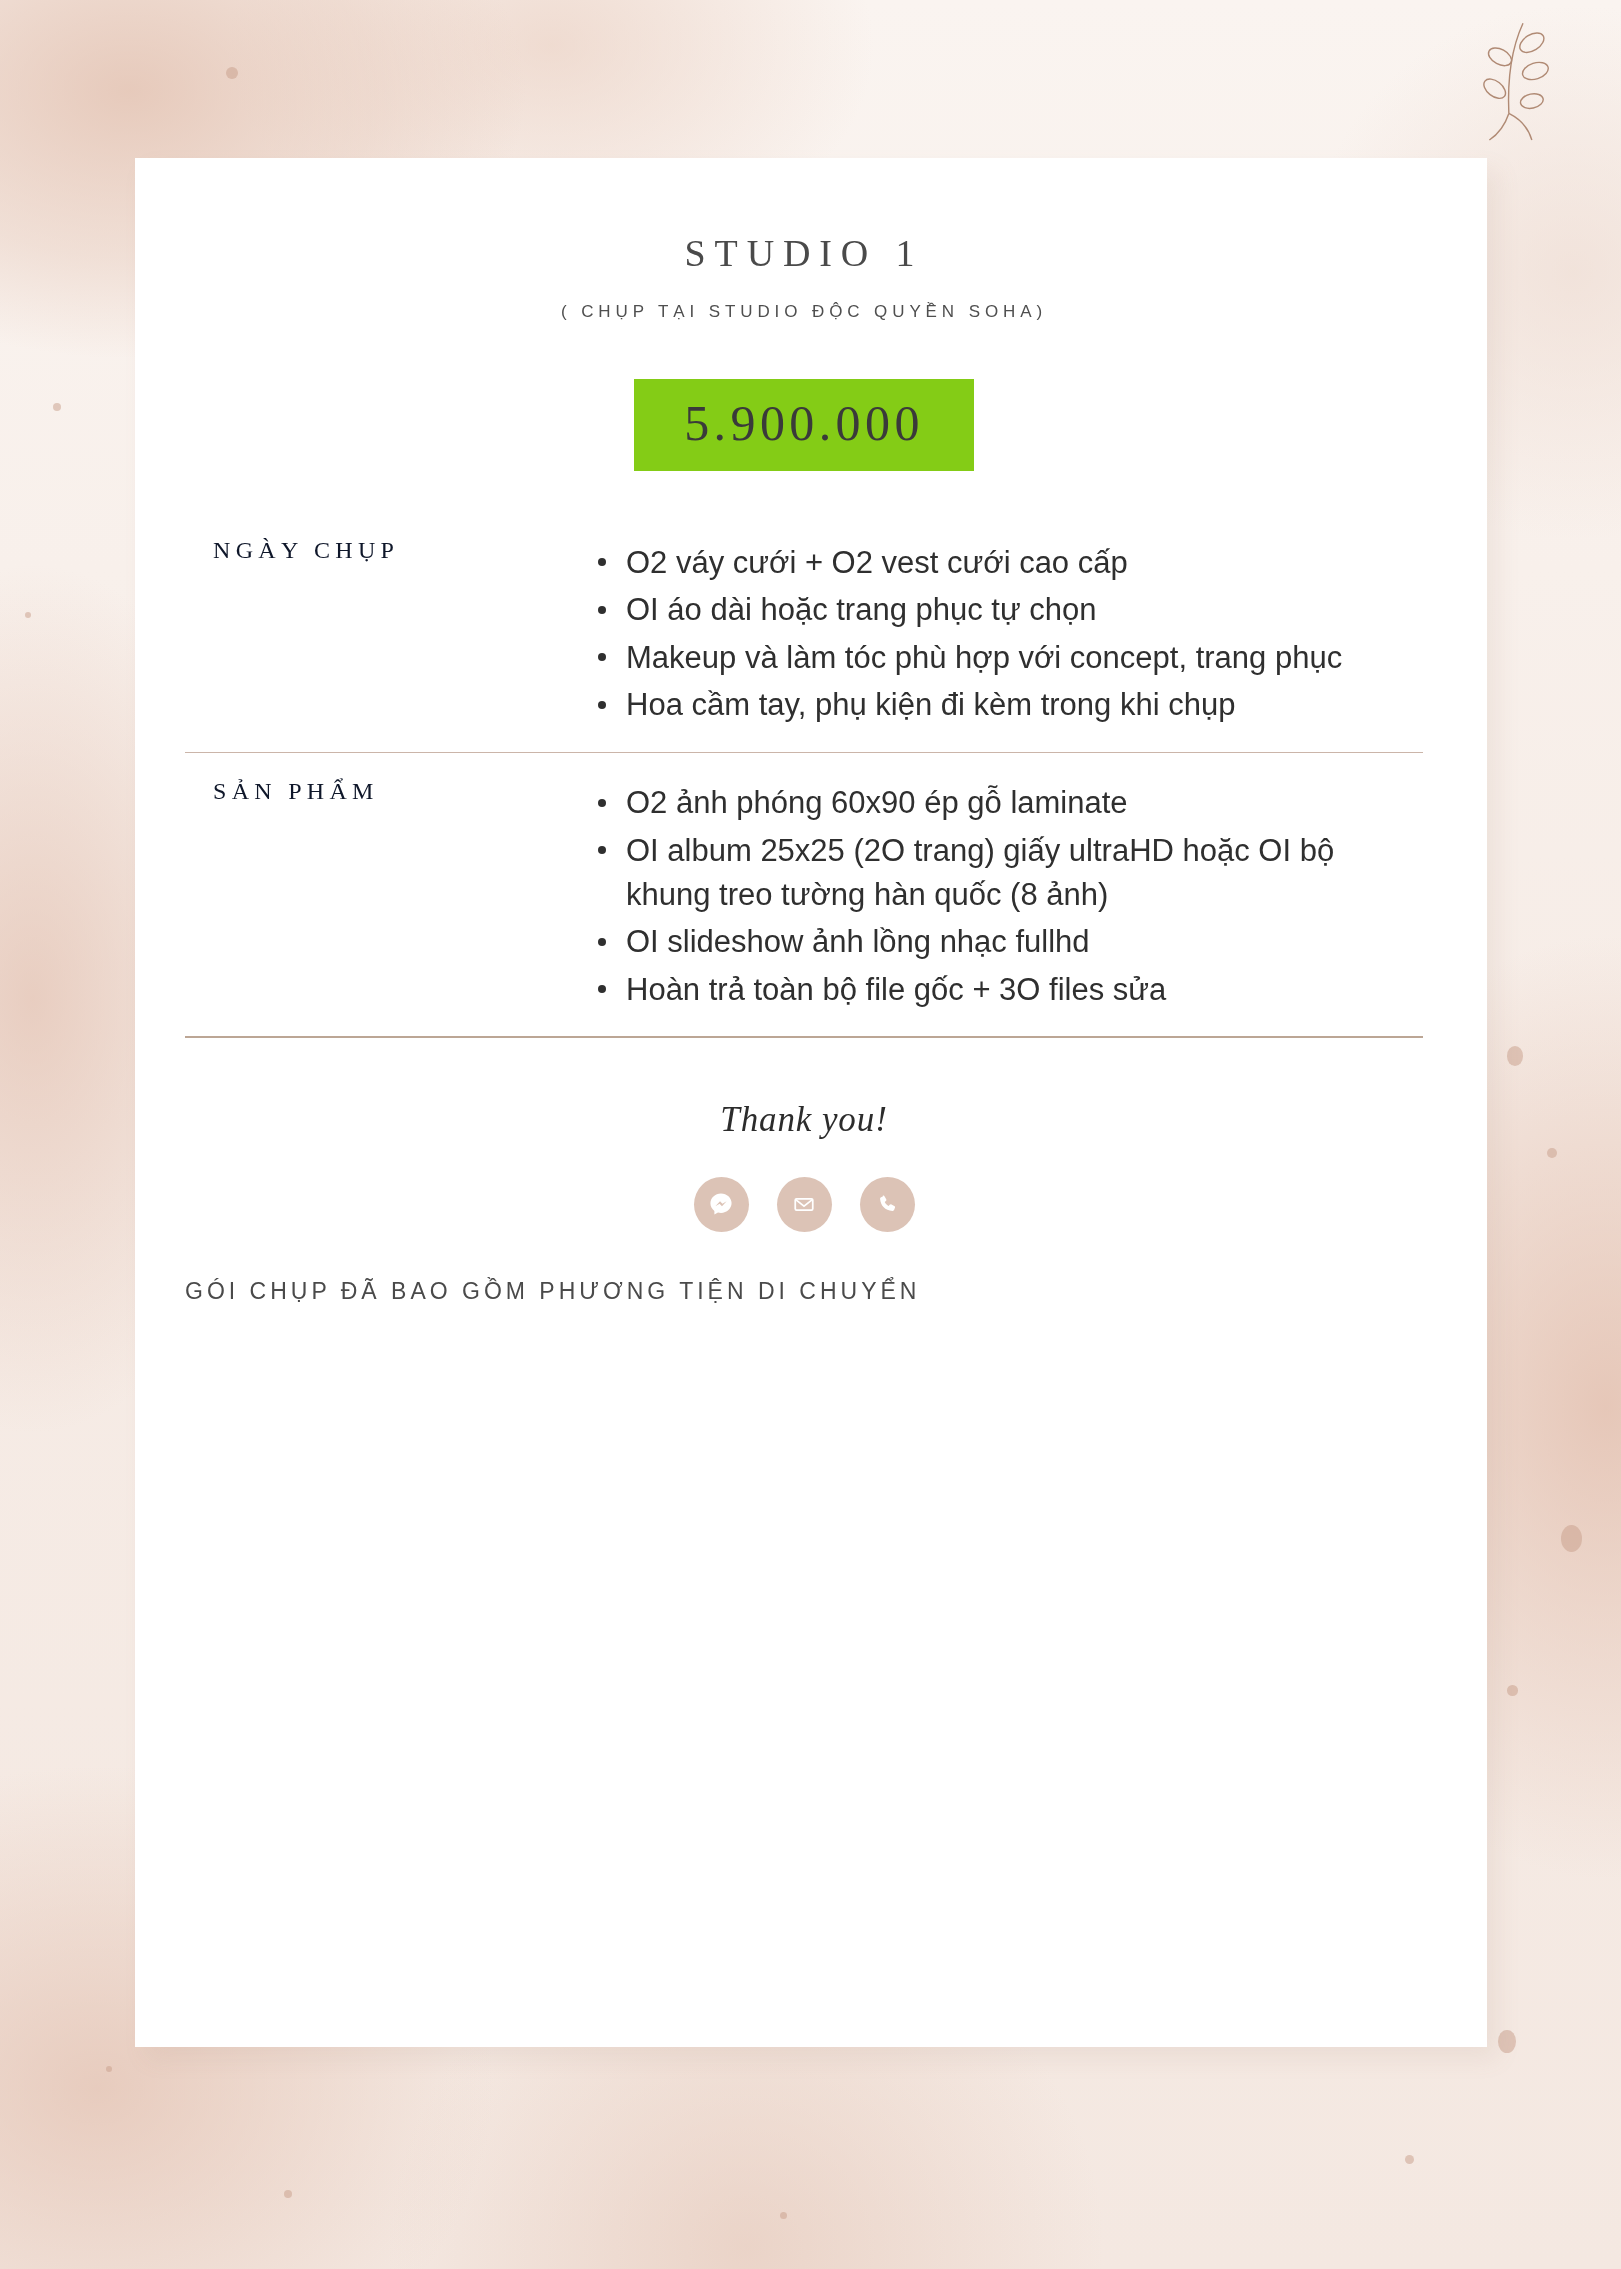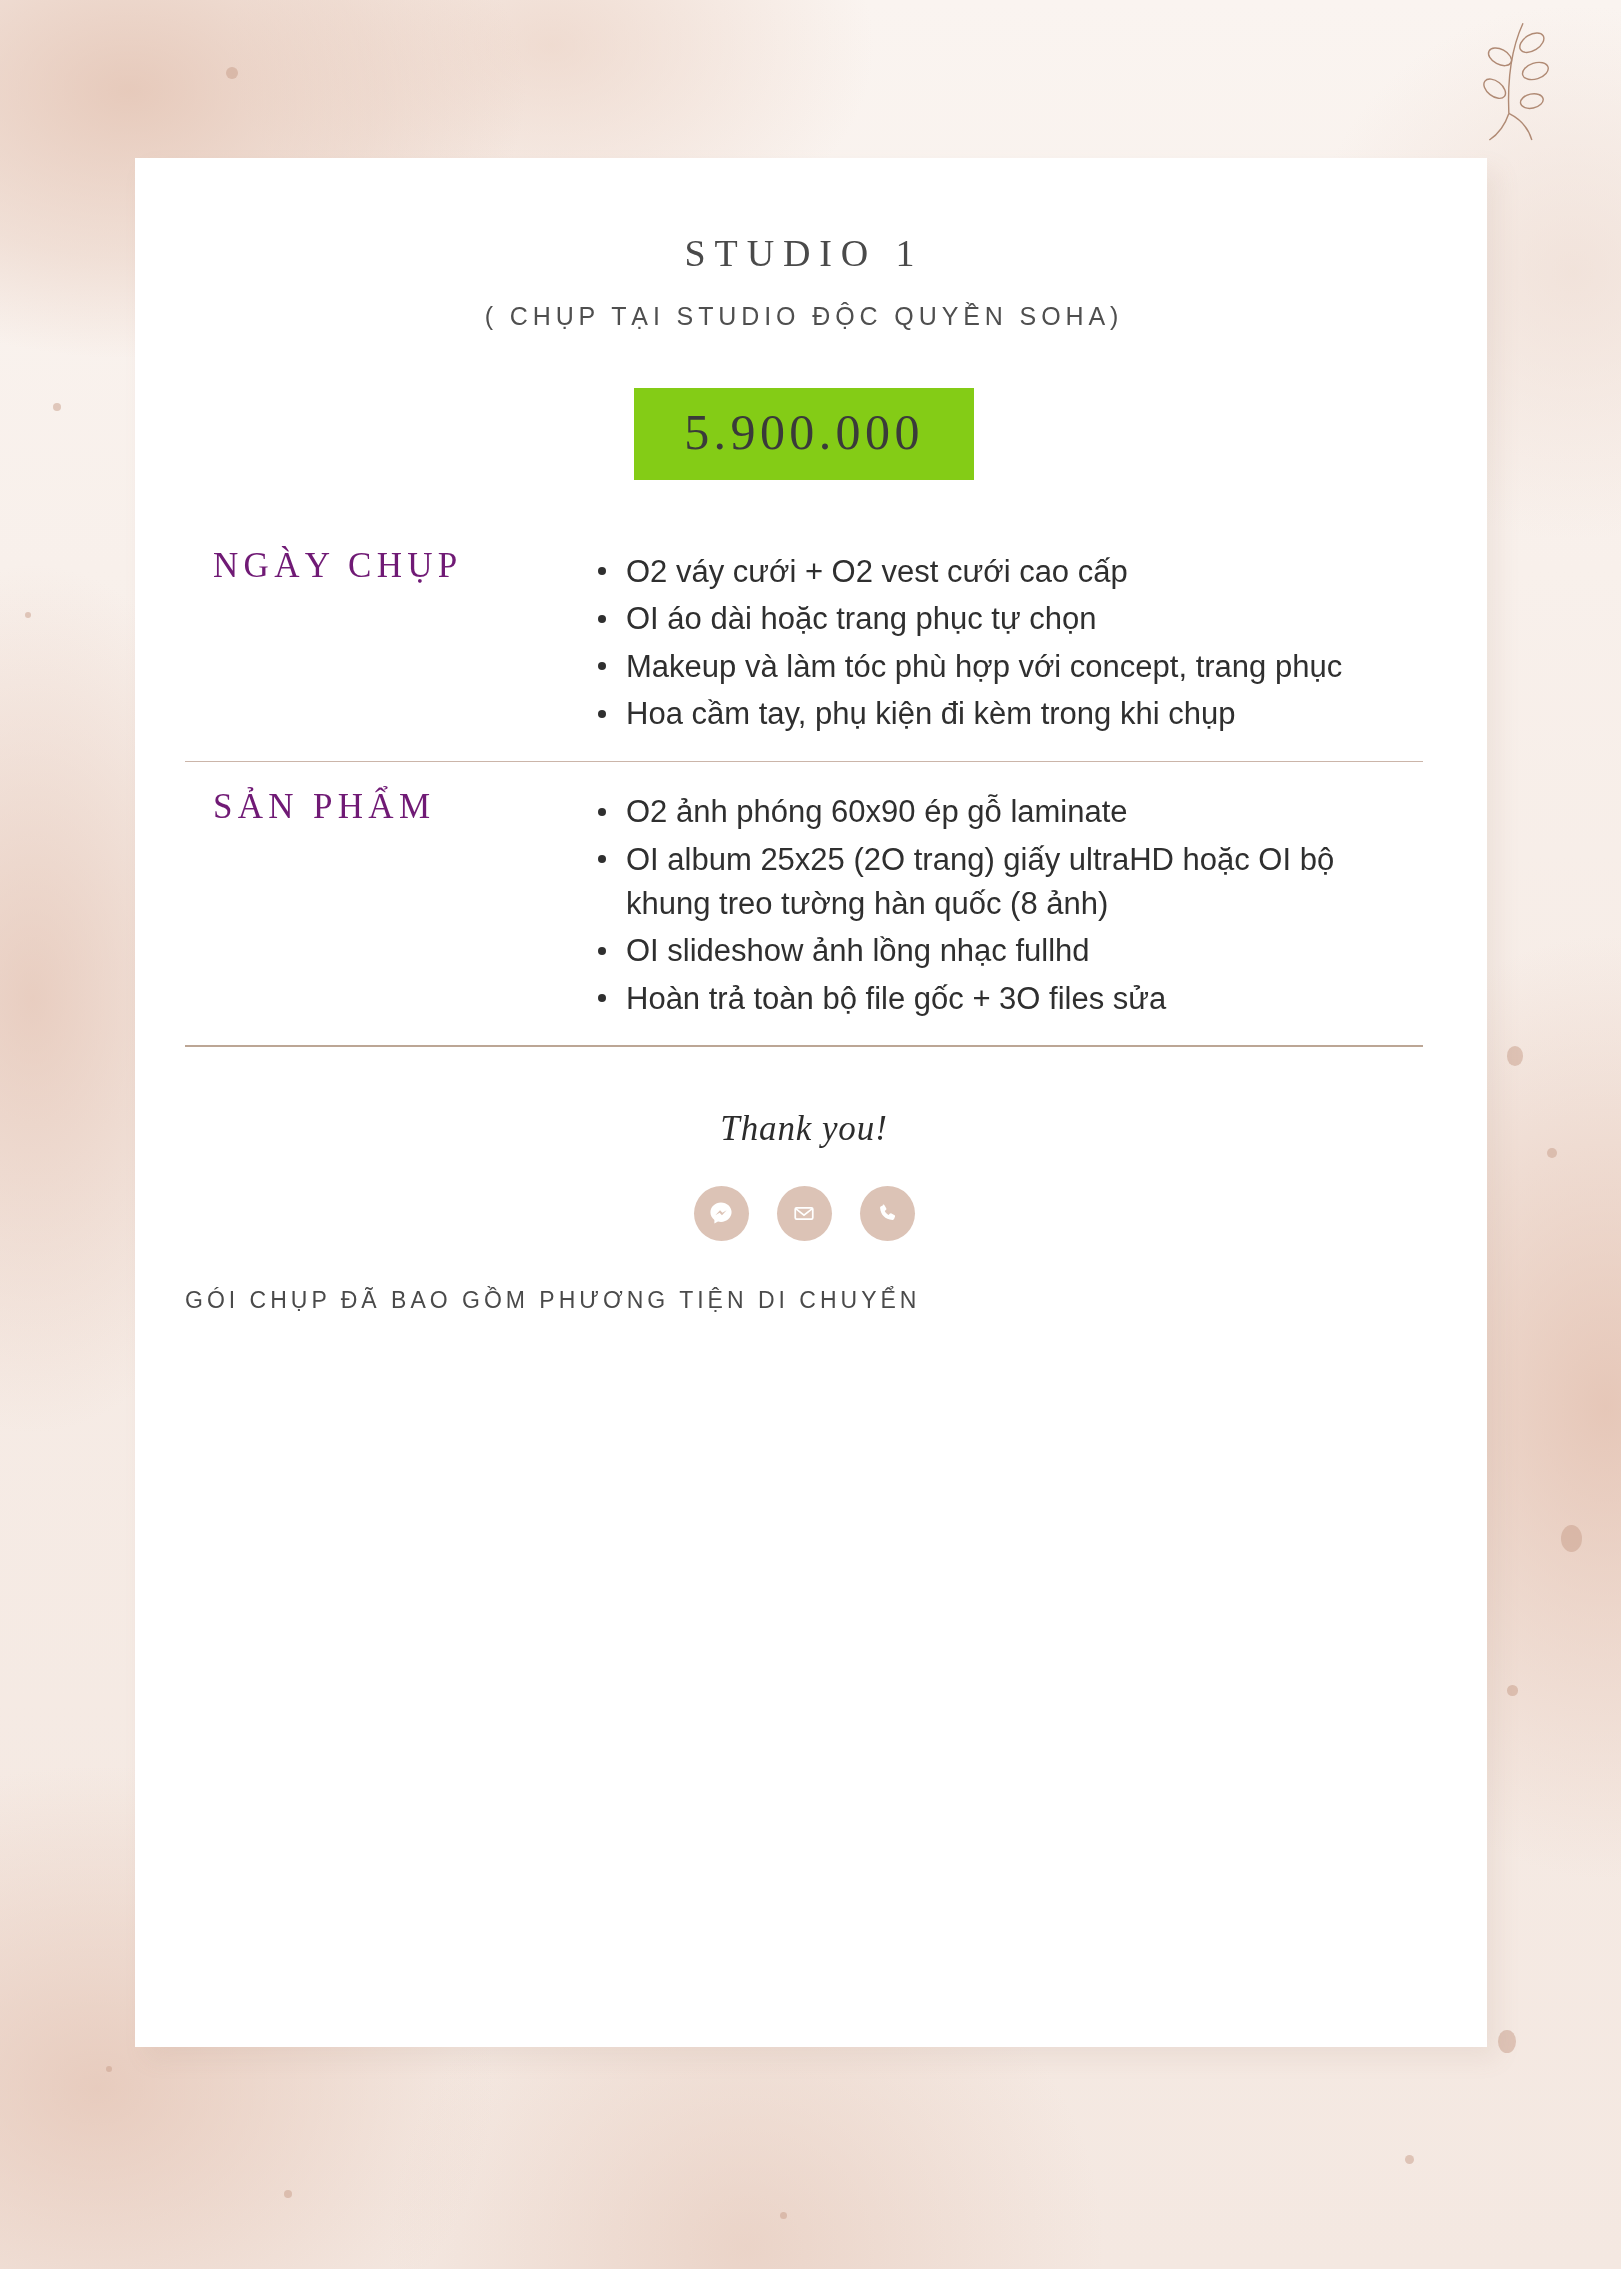--- a/index.html
+++ b/index.html
@@ -65,21 +65,21 @@
   .title {
     text-align: center;
     font-family: "Liberation Serif", serif;
     font-size: 38px;
     letter-spacing: 8.9px;
     color: #4a4a4a;
     margin-top: 30px;
   }
   .subtitle {
     text-align: center;
-    font-size: 25px;
+    font-size: 17px;
     letter-spacing: 4.9px;
     color: #4f4f4f;
     margin-top: 26.6px;
     font-weight: 300;
   }
 
   .price-wrap {
     display: flex;
     justify-content: center;
     margin-top: 57px;
@@ -99,23 +99,23 @@
     margin-top: 66px;
   }
   .row {
     display: flex;
     align-items: flex-start;
   }
   .row-label {
     width: 381px;
     flex: 0 0 381px;
     font-family: "Liberation Serif", serif;
-    font-size: 35px;
+    font-size: 24px;
     letter-spacing: 5.3px;
-    color: #701a75;
+    color: #0f172a;
     display: flex;
     align-items: center;
     justify-content: flex-start;
     padding-left: 28px;
     box-sizing: border-box;
   }
   .row-body {
     flex: 1 1 auto;
     padding: 3.5px 0 0 0;
   }

